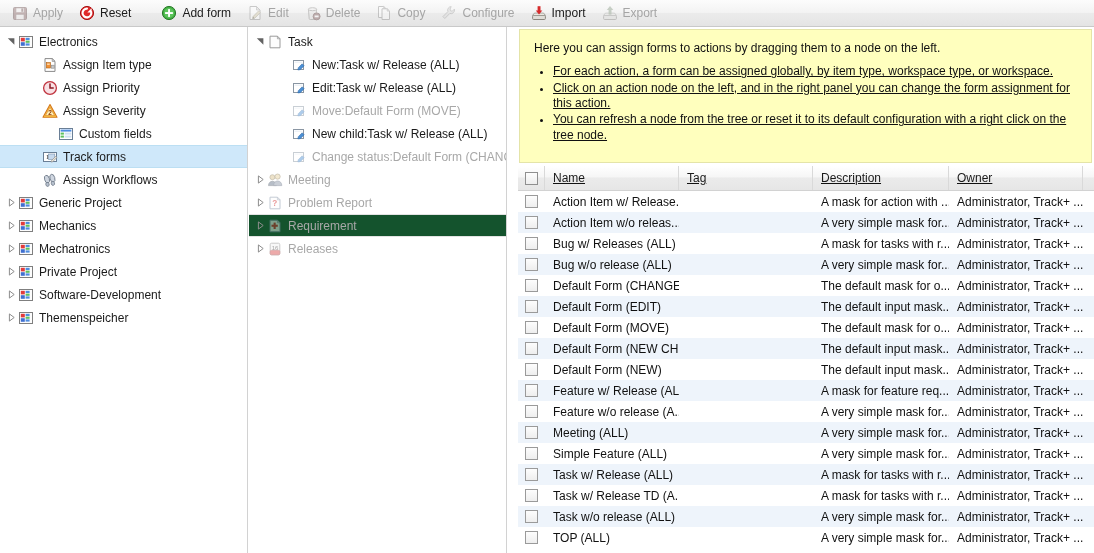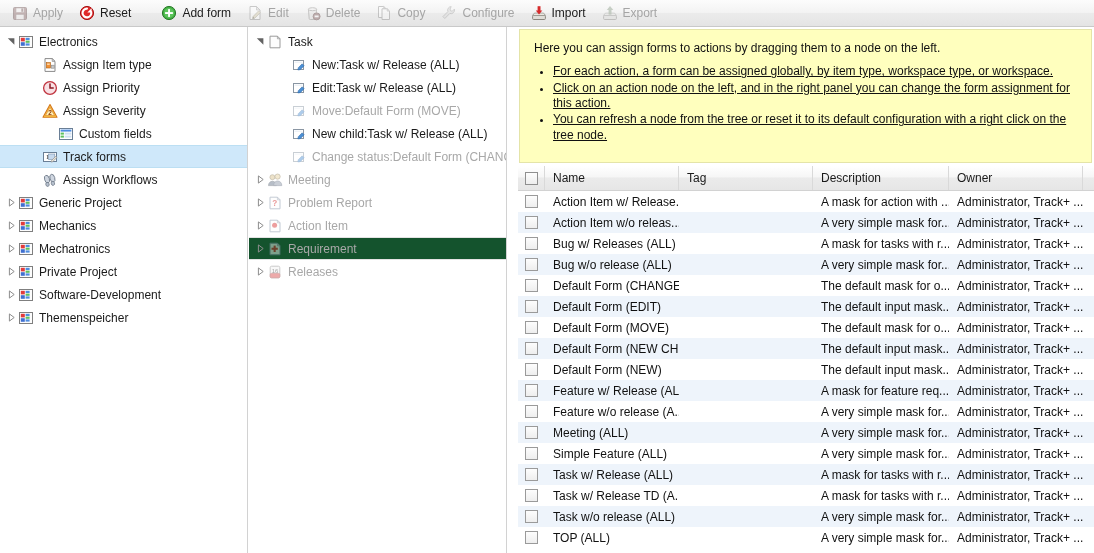--- a/index.html
+++ b/index.html
@@ -139,20 +139,21 @@
     width: 576px; height: 387px;
     overflow: hidden;
     background: #fff;
   }
   #thead {
     display: flex;
     height: 25px;
     background: linear-gradient(to bottom, #ffffff 0%, #f6f6f6 45%, #ebebeb 50%, #e6e6e6 100%);
     border-bottom: 1px solid #d2d2d2;
     box-sizing: border-box;
+    text-decoration: underline;
   }
   #thead .th {
     height: 24px;
     box-sizing: border-box;
     border-right: 1px solid #d9d9d9;
     display: flex;
     align-items: center;
     padding-left: 8px;
     font-size: 12px;
     color: #1a1a1a;
@@ -602,35 +603,20 @@
       </span>
       <span class="ticon dim">
         <svg width="16" height="16" viewBox="0 0 16 16" xmlns="http://www.w3.org/2000/svg">
           <path d="M3 2.2h7.4L13 4.8v9H3z" fill="#fdfdfd" stroke="#7b8aa0"></path>
           <path d="M10.4 2.2 L13 4.8 h-2.6z" fill="#e2e2e2" stroke="#7b8aa0" stroke-width=".7"></path>
           <text x="7.7" y="11.2" font-size="8.2" font-family="Liberation Sans, sans-serif" font-weight="bold" fill="#d02020" text-anchor="middle">?</text>
         </svg>
       </span>
       <span class="lbl">Problem Report</span>
     </div>
-    <div class="trow dim" style="padding-left:4px">
-      <span class="exp">
-        <svg width="9" height="9" viewBox="0 0 9 9">
-          <path d="M2.4 0.9 L7.2 4.5 L2.4 8.1 Z" fill="none" stroke="#8d8d8d" stroke-width="1"></path>
-        </svg>
-      </span>
-      <span class="ticon dim">
-        <svg width="16" height="16" viewBox="0 0 16 16" xmlns="http://www.w3.org/2000/svg">
-          <path d="M3 2.2h7.4L13 4.8v9H3z" fill="#fdfdfd" stroke="#7b8aa0"></path>
-          <path d="M10.4 2.2 L13 4.8 h-2.6z" fill="#e2e2e2" stroke="#7b8aa0" stroke-width=".7"></path>
-          <circle cx="7.6" cy="7.2" r="2.5" fill="#d82a2a"></circle>
-        </svg>
-      </span>
-      <span class="lbl">Action Item</span>
-    </div>
     <div class="trow hover dim" style="padding-left:4px">
       <span class="exp">
         <svg width="9" height="9" viewBox="0 0 9 9">
           <path d="M2.4 0.9 L7.2 4.5 L2.4 8.1 Z" fill="none" stroke="#8d8d8d" stroke-width="1"></path>
         </svg>
       </span>
       <span class="ticon dim">
         <svg width="16" height="16" viewBox="0 0 16 16" xmlns="http://www.w3.org/2000/svg">
           <path d="M3 2.2h7.4L13 4.8v9H3z" fill="#fdfdfd" stroke="#7b8aa0"></path>
           <path d="M10.4 2.2 L13 4.8 h-2.6z" fill="#e2e2e2" stroke="#7b8aa0" stroke-width=".7"></path>

